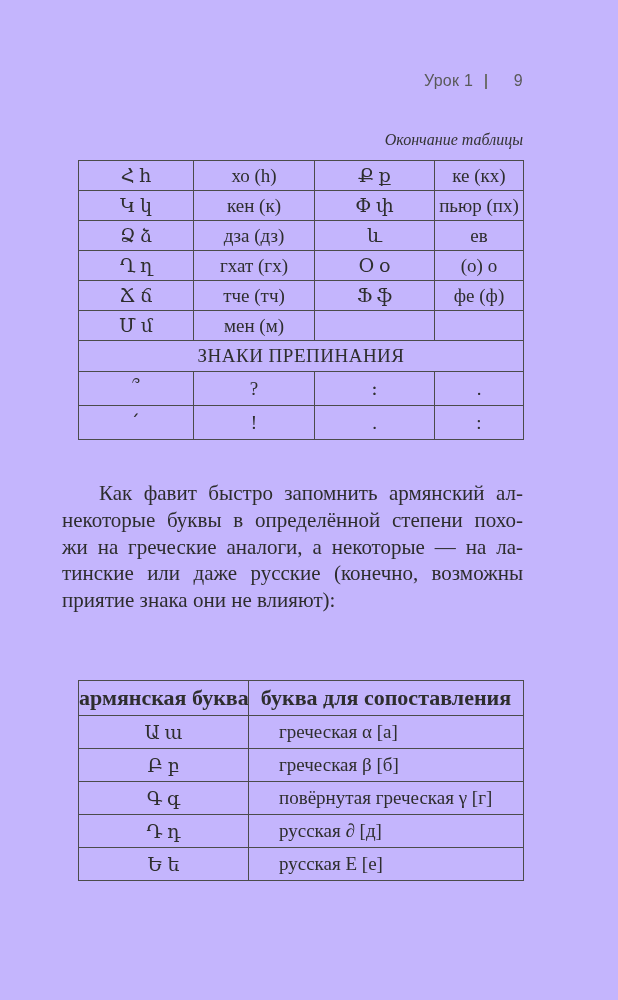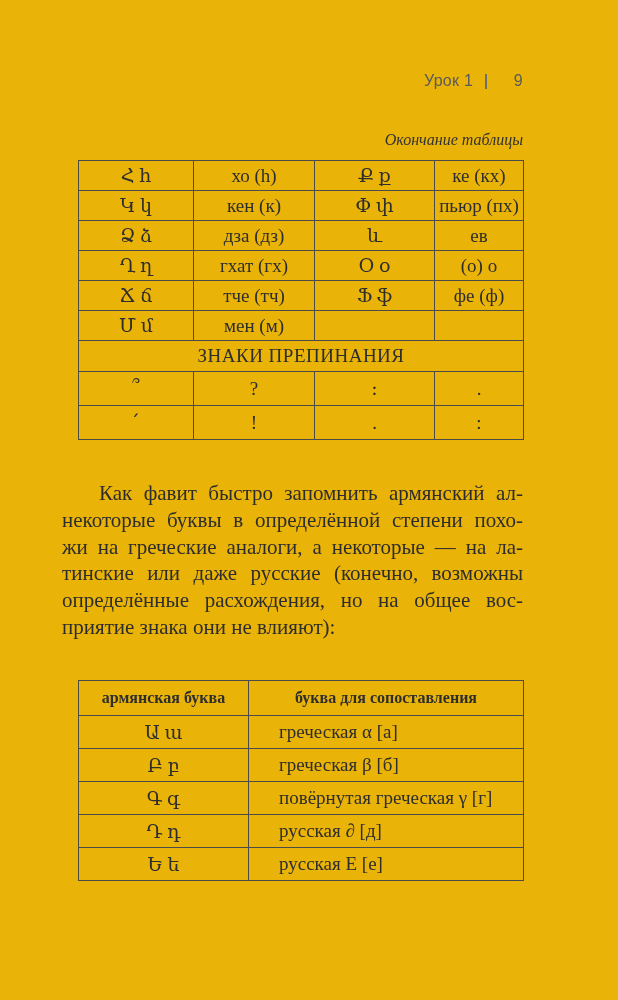--- a/index.html
+++ b/index.html
@@ -4,21 +4,21 @@
 <style>
   * { margin: 0; padding: 0; box-sizing: border-box; }
   html, body {
     width: 618px; height: 1000px;
     background: #ffffff;
     font-family: "Liberation Serif", "DejaVu Serif", "DejaVu Sans", serif;
     color: #2e2e2e;
     overflow: hidden;
     position: relative;
   }
-  .page { position: absolute; inset: 0; width: 618px; height: 1000px; background: #eab308; }
+  .page { position: absolute; inset: 0; width: 618px; height: 1000px; background: #c4b5fd; }
 
   
   .running-head {
     position: absolute; top: 72px; right: 95px;
     display: flex; align-items: center;
     font-family: "Liberation Sans", "DejaVu Sans", sans-serif;
     font-size: 16px; color: #5a5a5a; letter-spacing: 0.3px;
   }
   .running-head .vbar {
     display: inline-block; width: 1.5px; height: 15px;
@@ -50,21 +50,21 @@
   .paragraph {
     position: absolute; left: 62px; top: 480px; width: 461px;
     font-size: 21px; line-height: 26.8px; color: #2d2d2d;
   }
   .para-line { text-align: justify; text-align-last: justify; white-space: normal; }
   .para-line:first-child { text-indent: 37px; }
   .para-line:last-child { text-align-last: left; }
 
   
   .comparison-table { position: absolute; left: 78px; top: 680px; width: 445px; }
-  .comparison-table th { height: 35px; font-weight: bold; font-size: 16px; }
+  .comparison-table th { height: 35px; font-weight: bold; font-size: 22px; }
   .comparison-table td { height: 33px; }
   .comparison-table td:last-child { text-align: left; padding-left: 30px; }
 </style>
 </head>
 <body>
 
 <div class="page">
 
   <div class="running-head">
     <span>Урок 1</span>
@@ -138,21 +138,20 @@
           <td>:</td>
         </tr>
       </tbody>
   </table>
 
   <div class="paragraph">
       <div class="para-line">Как фавит быстро запомнить армянский ал-</div>
       <div class="para-line">некоторые буквы в определённой степени похо-</div>
       <div class="para-line">жи на греческие аналоги, а некоторые — на ла-</div>
       <div class="para-line">тинские или даже русские (конечно, возможны</div>
-      <div class="para-line">определённые расхождения, но на общее вос-</div>
       <div class="para-line">приятие знака они не влияют):</div>
     </div>
 
   <table class="comparison-table">
     <colgroup>
       <col style="width:170px">
         <col style="width:275px">
     </colgroup>
     <thead>
       <tr>

